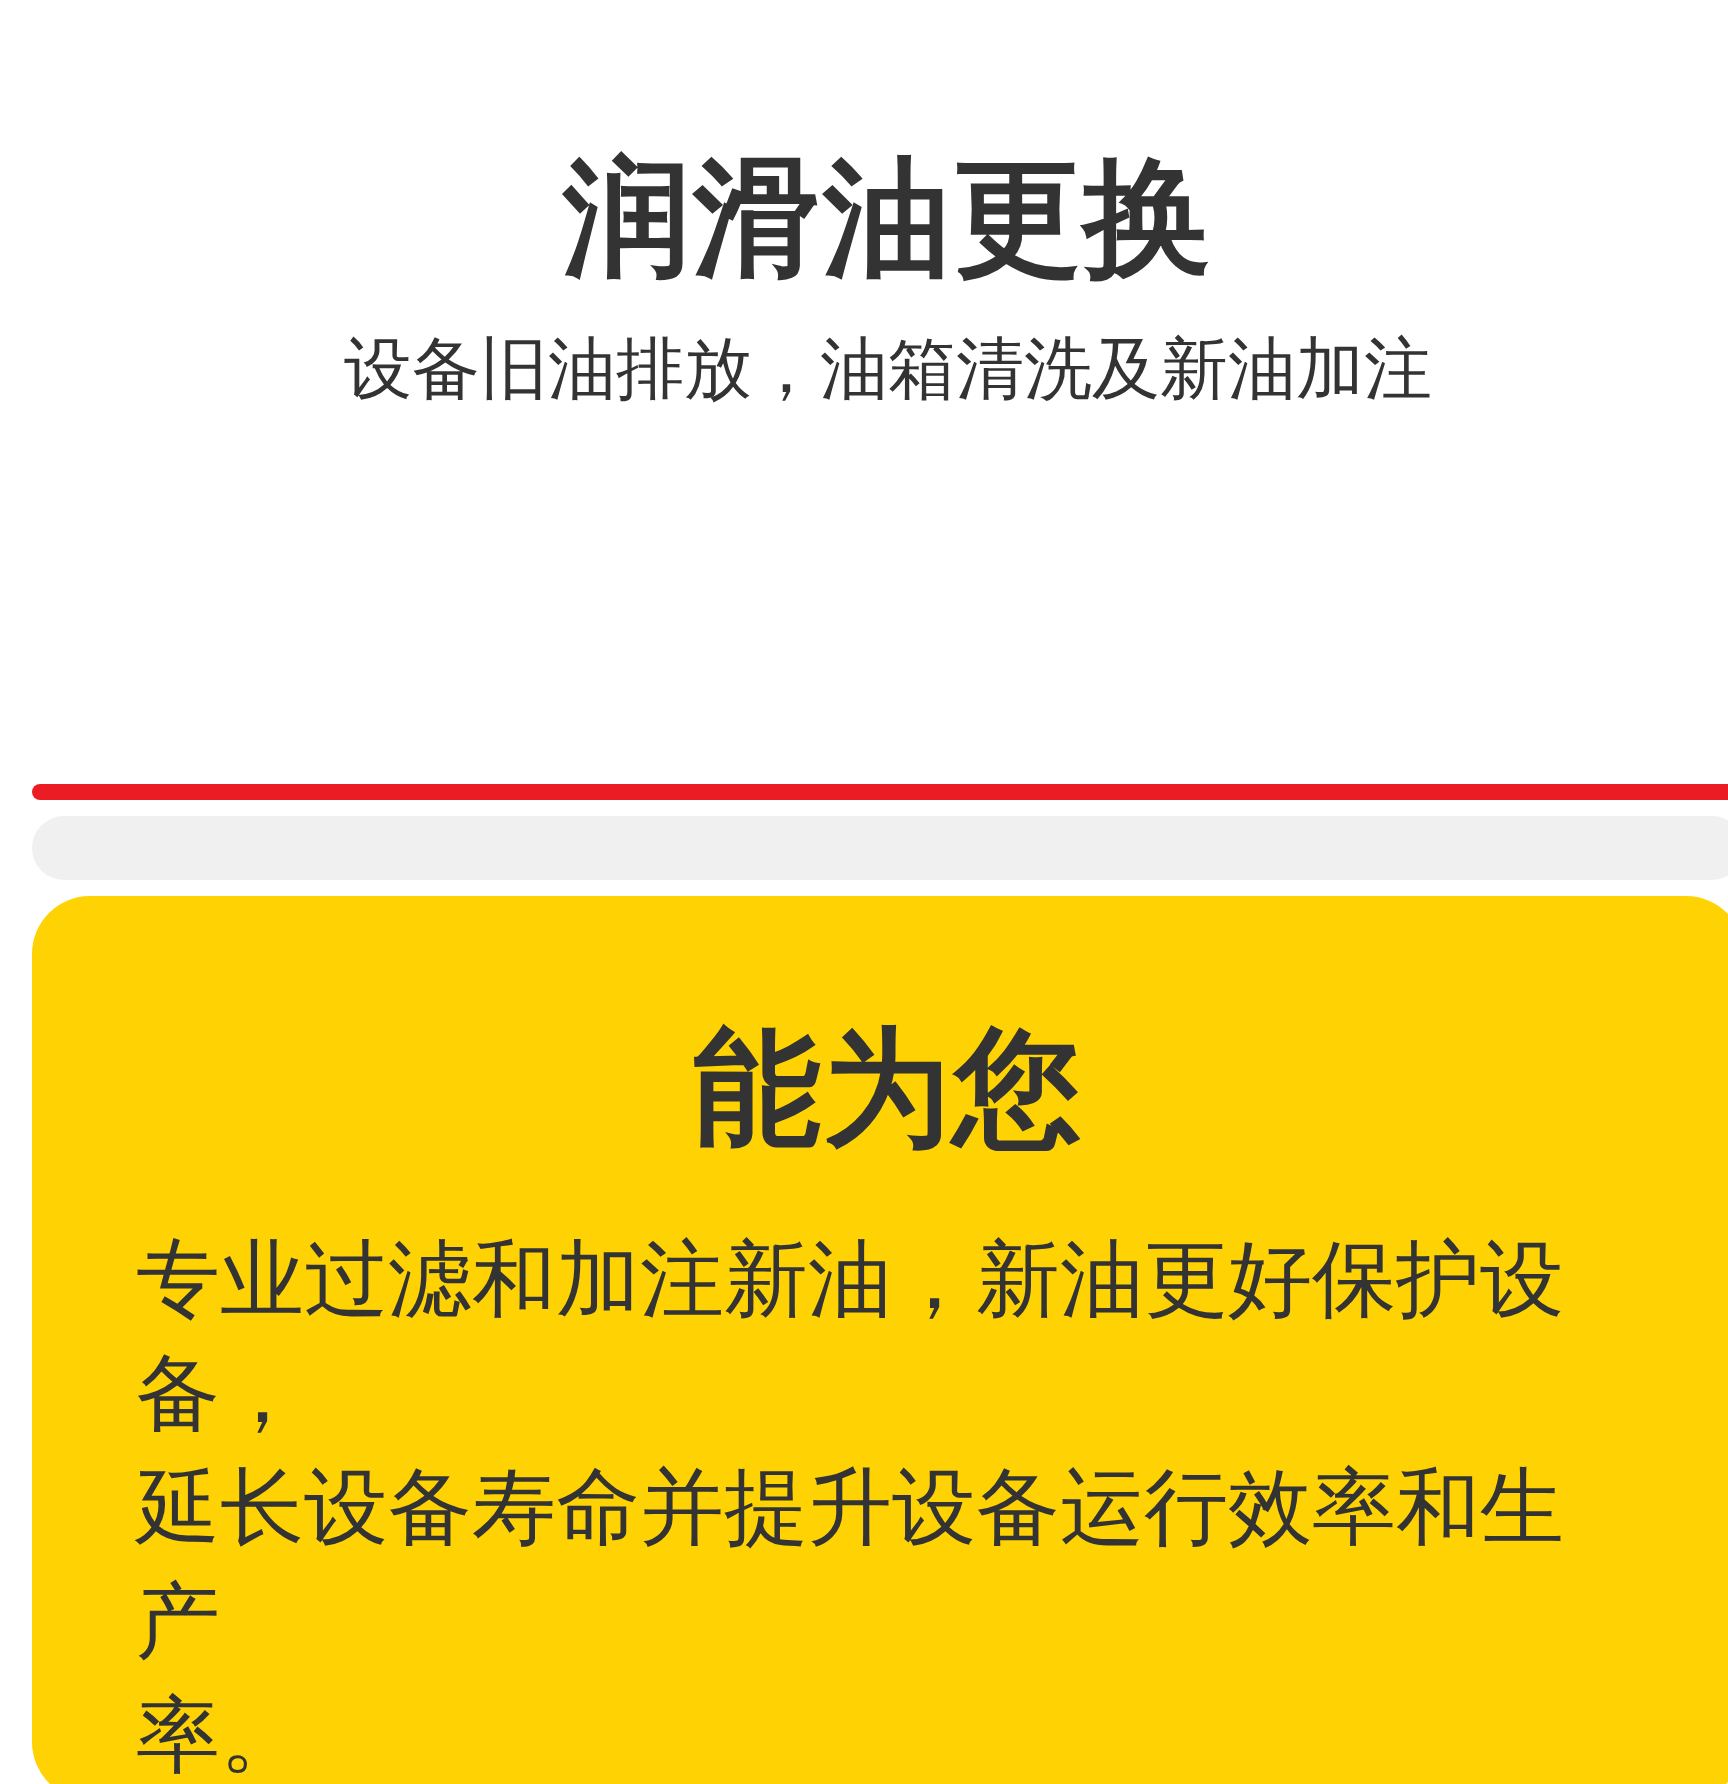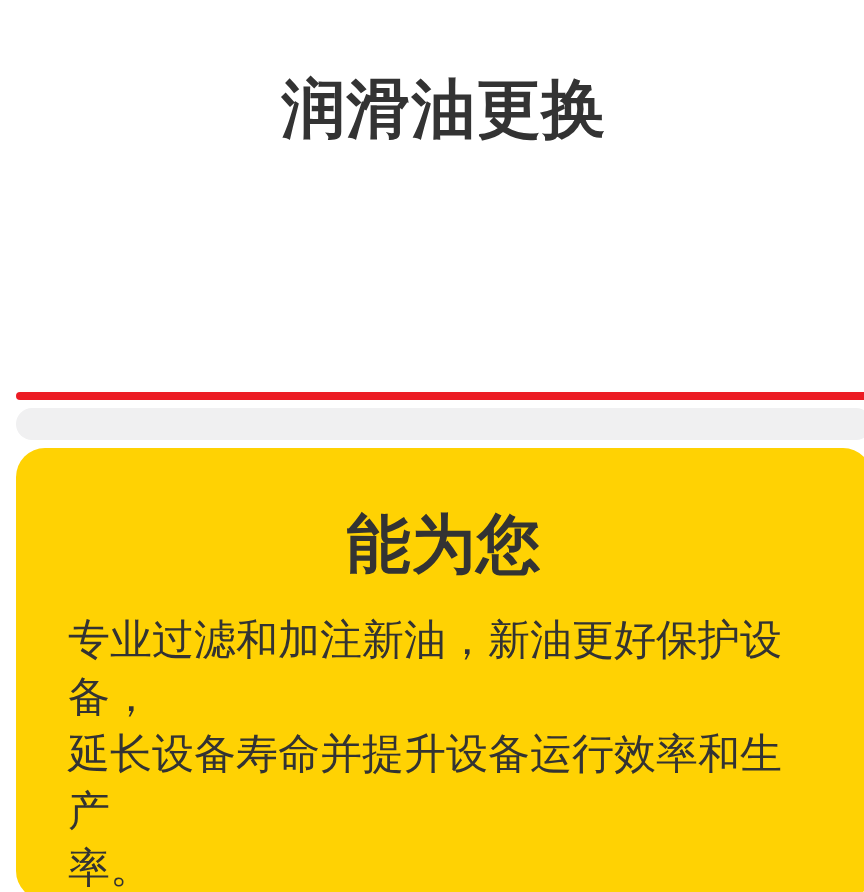--- a/index.html
+++ b/index.html
@@ -82,20 +82,21 @@
     white-space:pre-line;
   }
 </style>
 </head>
 <body>
 
 <div class="page">
 
   <section class="hero">
     <h1 class="hero-title">润滑油更换</h1>
+    <p class="hero-subtitle">设备旧油排放，油箱清洗及新油加注</p>
   </section>
 
   <div class="red-bar"></div>
 
   <div class="gray-band"></div>
 
   <section class="benefits">
     <h2 class="benefits-title">能为您</h2>
     <p class="benefits-desc">专业过滤和加注新油，新油更好保护设备，
 延长设备寿命并提升设备运行效率和生产

